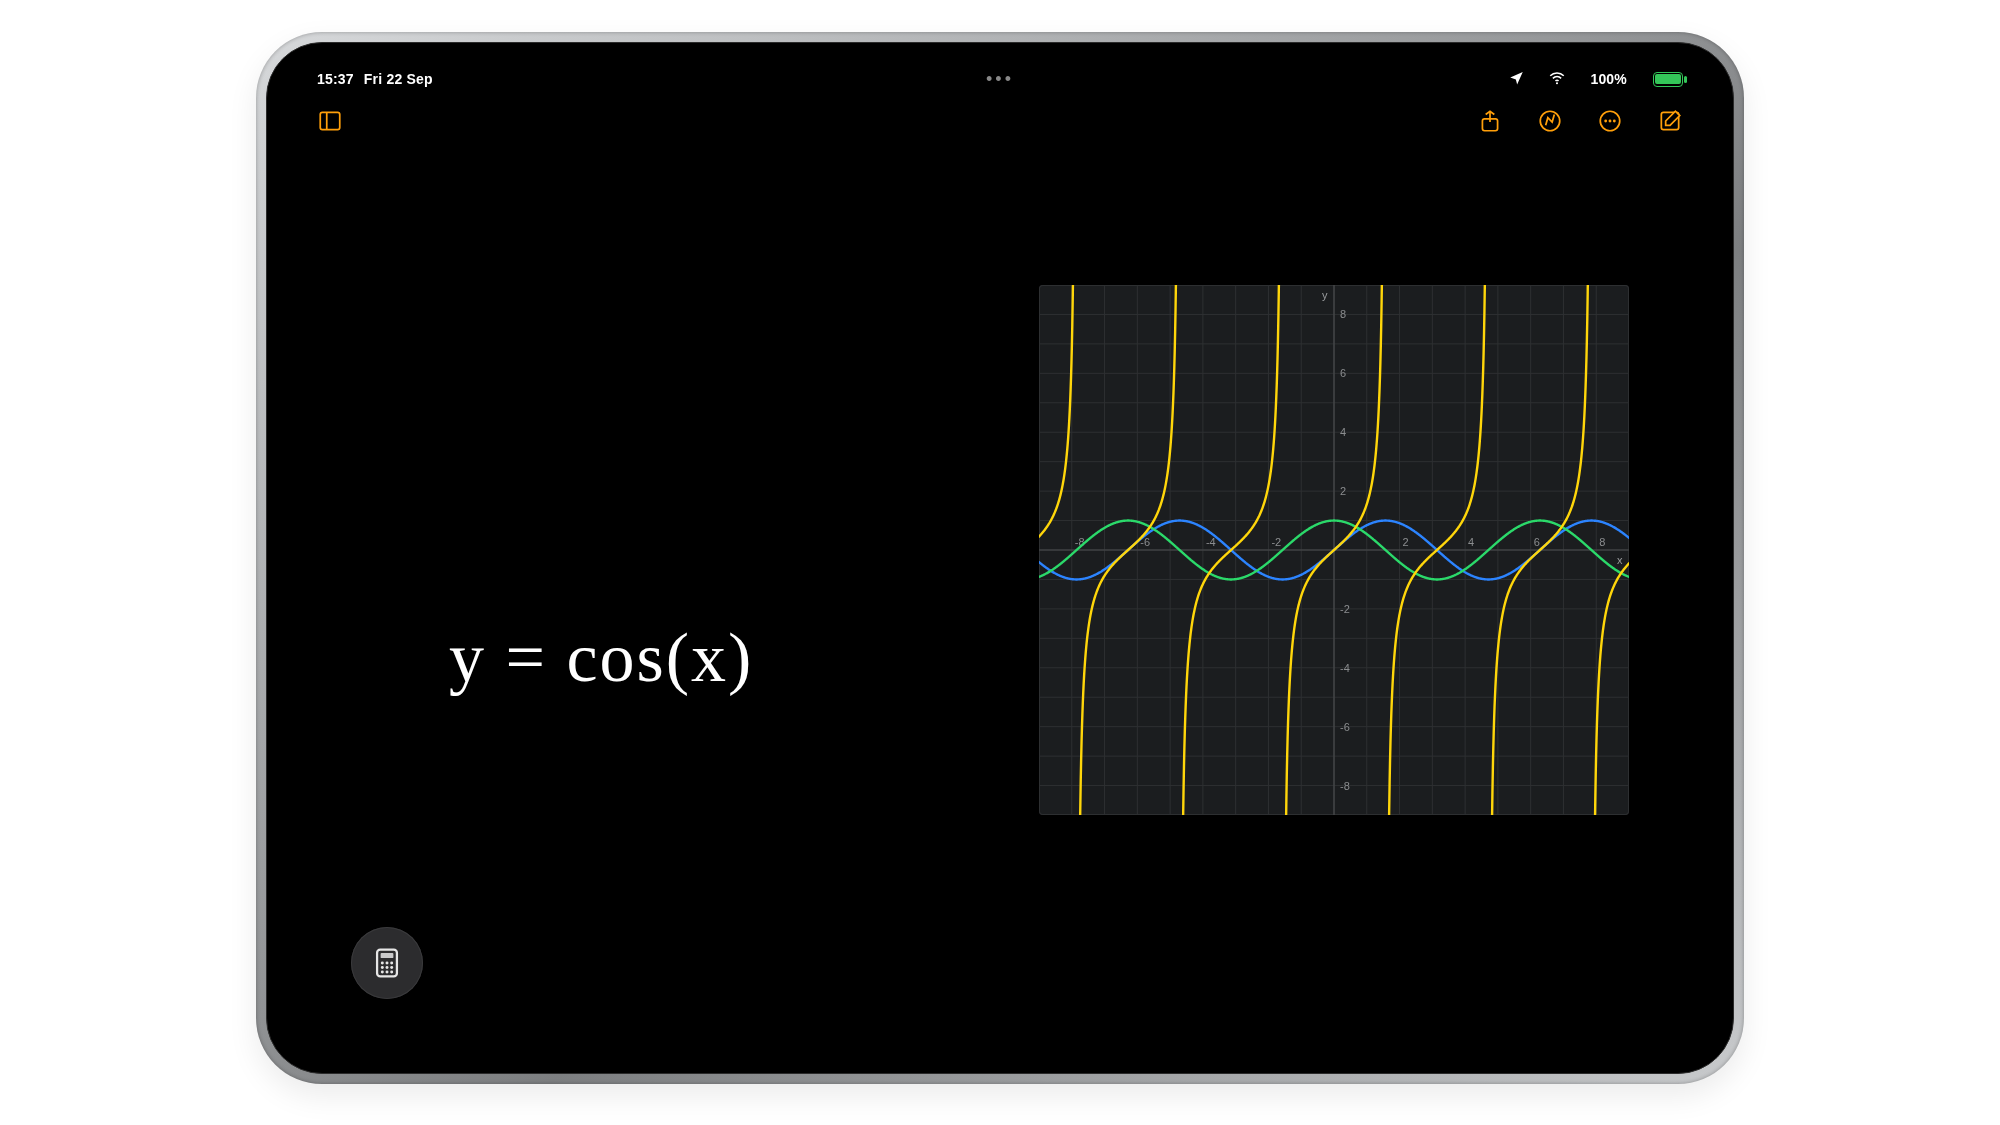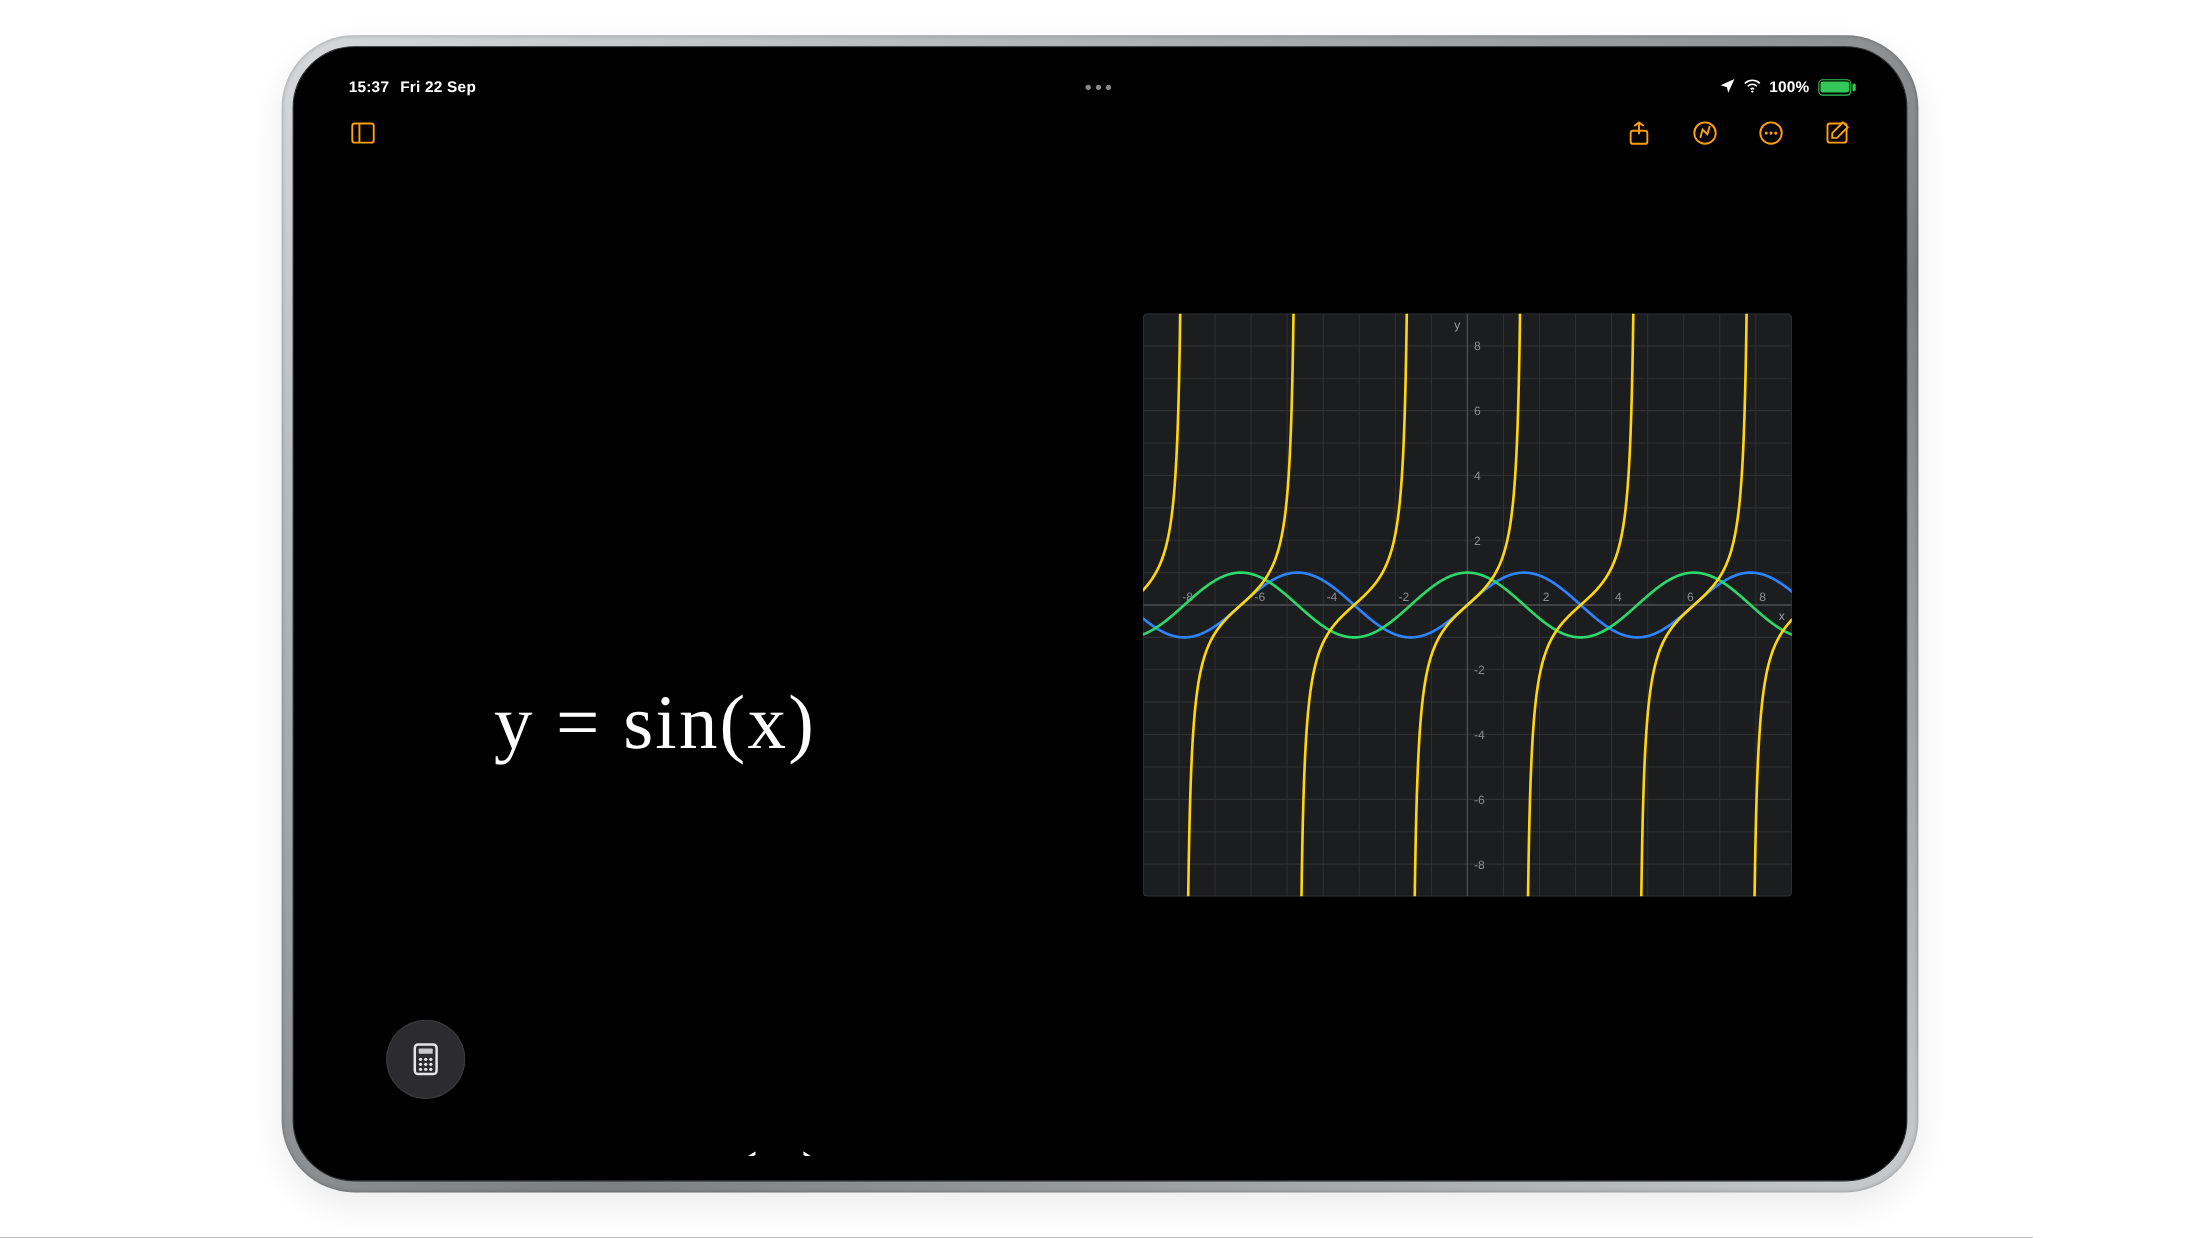--- a/index.html
+++ b/index.html
@@ -50,21 +50,21 @@
     height: 28px;
     display: flex;
     align-items: center;
     padding: 0 28px;
     color: #fff;
     font-size: 14px;
     letter-spacing: .2px;
   }
   .status-left { display: flex; gap: 10px; align-items: center; font-weight: 600; }
   .status-center { position: absolute; left:0; right:0; text-align:center; color:#888; font-size:18px; letter-spacing:3px; pointer-events:none; }
-  .status-right { margin-left:auto; display:flex; gap:6px; align-items:center; font-weight:600; }
+  .status-right { margin-left:auto; display:flex; gap:24px; align-items:center; font-weight:600; }
   .battery {
     width: 30px; height: 15px;
     border: 1.6px solid #34c759;
     border-radius: 4px;
     position: relative;
     display: inline-block;
     margin-left: 2px;
   }
   .battery::after{
     content:""; position:absolute; right:-5px; top:3px; width:3px; height:7px;
@@ -218,21 +218,20 @@
                   <rect x="4" y="4" width="16" height="16" rx="2"></rect>
                   <path d="M17 3l4 4-9 9H8v-4l9-9z" fill="#000" stroke="currentColor"></path>
                 </svg>
             </span>
           </div>
         </div>
 
         <div class="canvas">
 
           <div class="handwriting">
-            <div>y = sin(x)</div>
             <div>y = cos(x)</div>
             
           </div>
 
           <div class="graph-panel">
             <svg id="graph-svg" viewBox="0 0 590 530" preserveAspectRatio="none">
                 <line x1="0" y1="0" x2="0" y2="530" class="grid"></line>
                 <line x1="32.77777777777778" y1="0" x2="32.77777777777778" y2="530" class="grid"></line>
                 <line x1="65.55555555555556" y1="0" x2="65.55555555555556" y2="530" class="grid"></line>
                 <line x1="98.33333333333333" y1="0" x2="98.33333333333333" y2="530" class="grid"></line>

